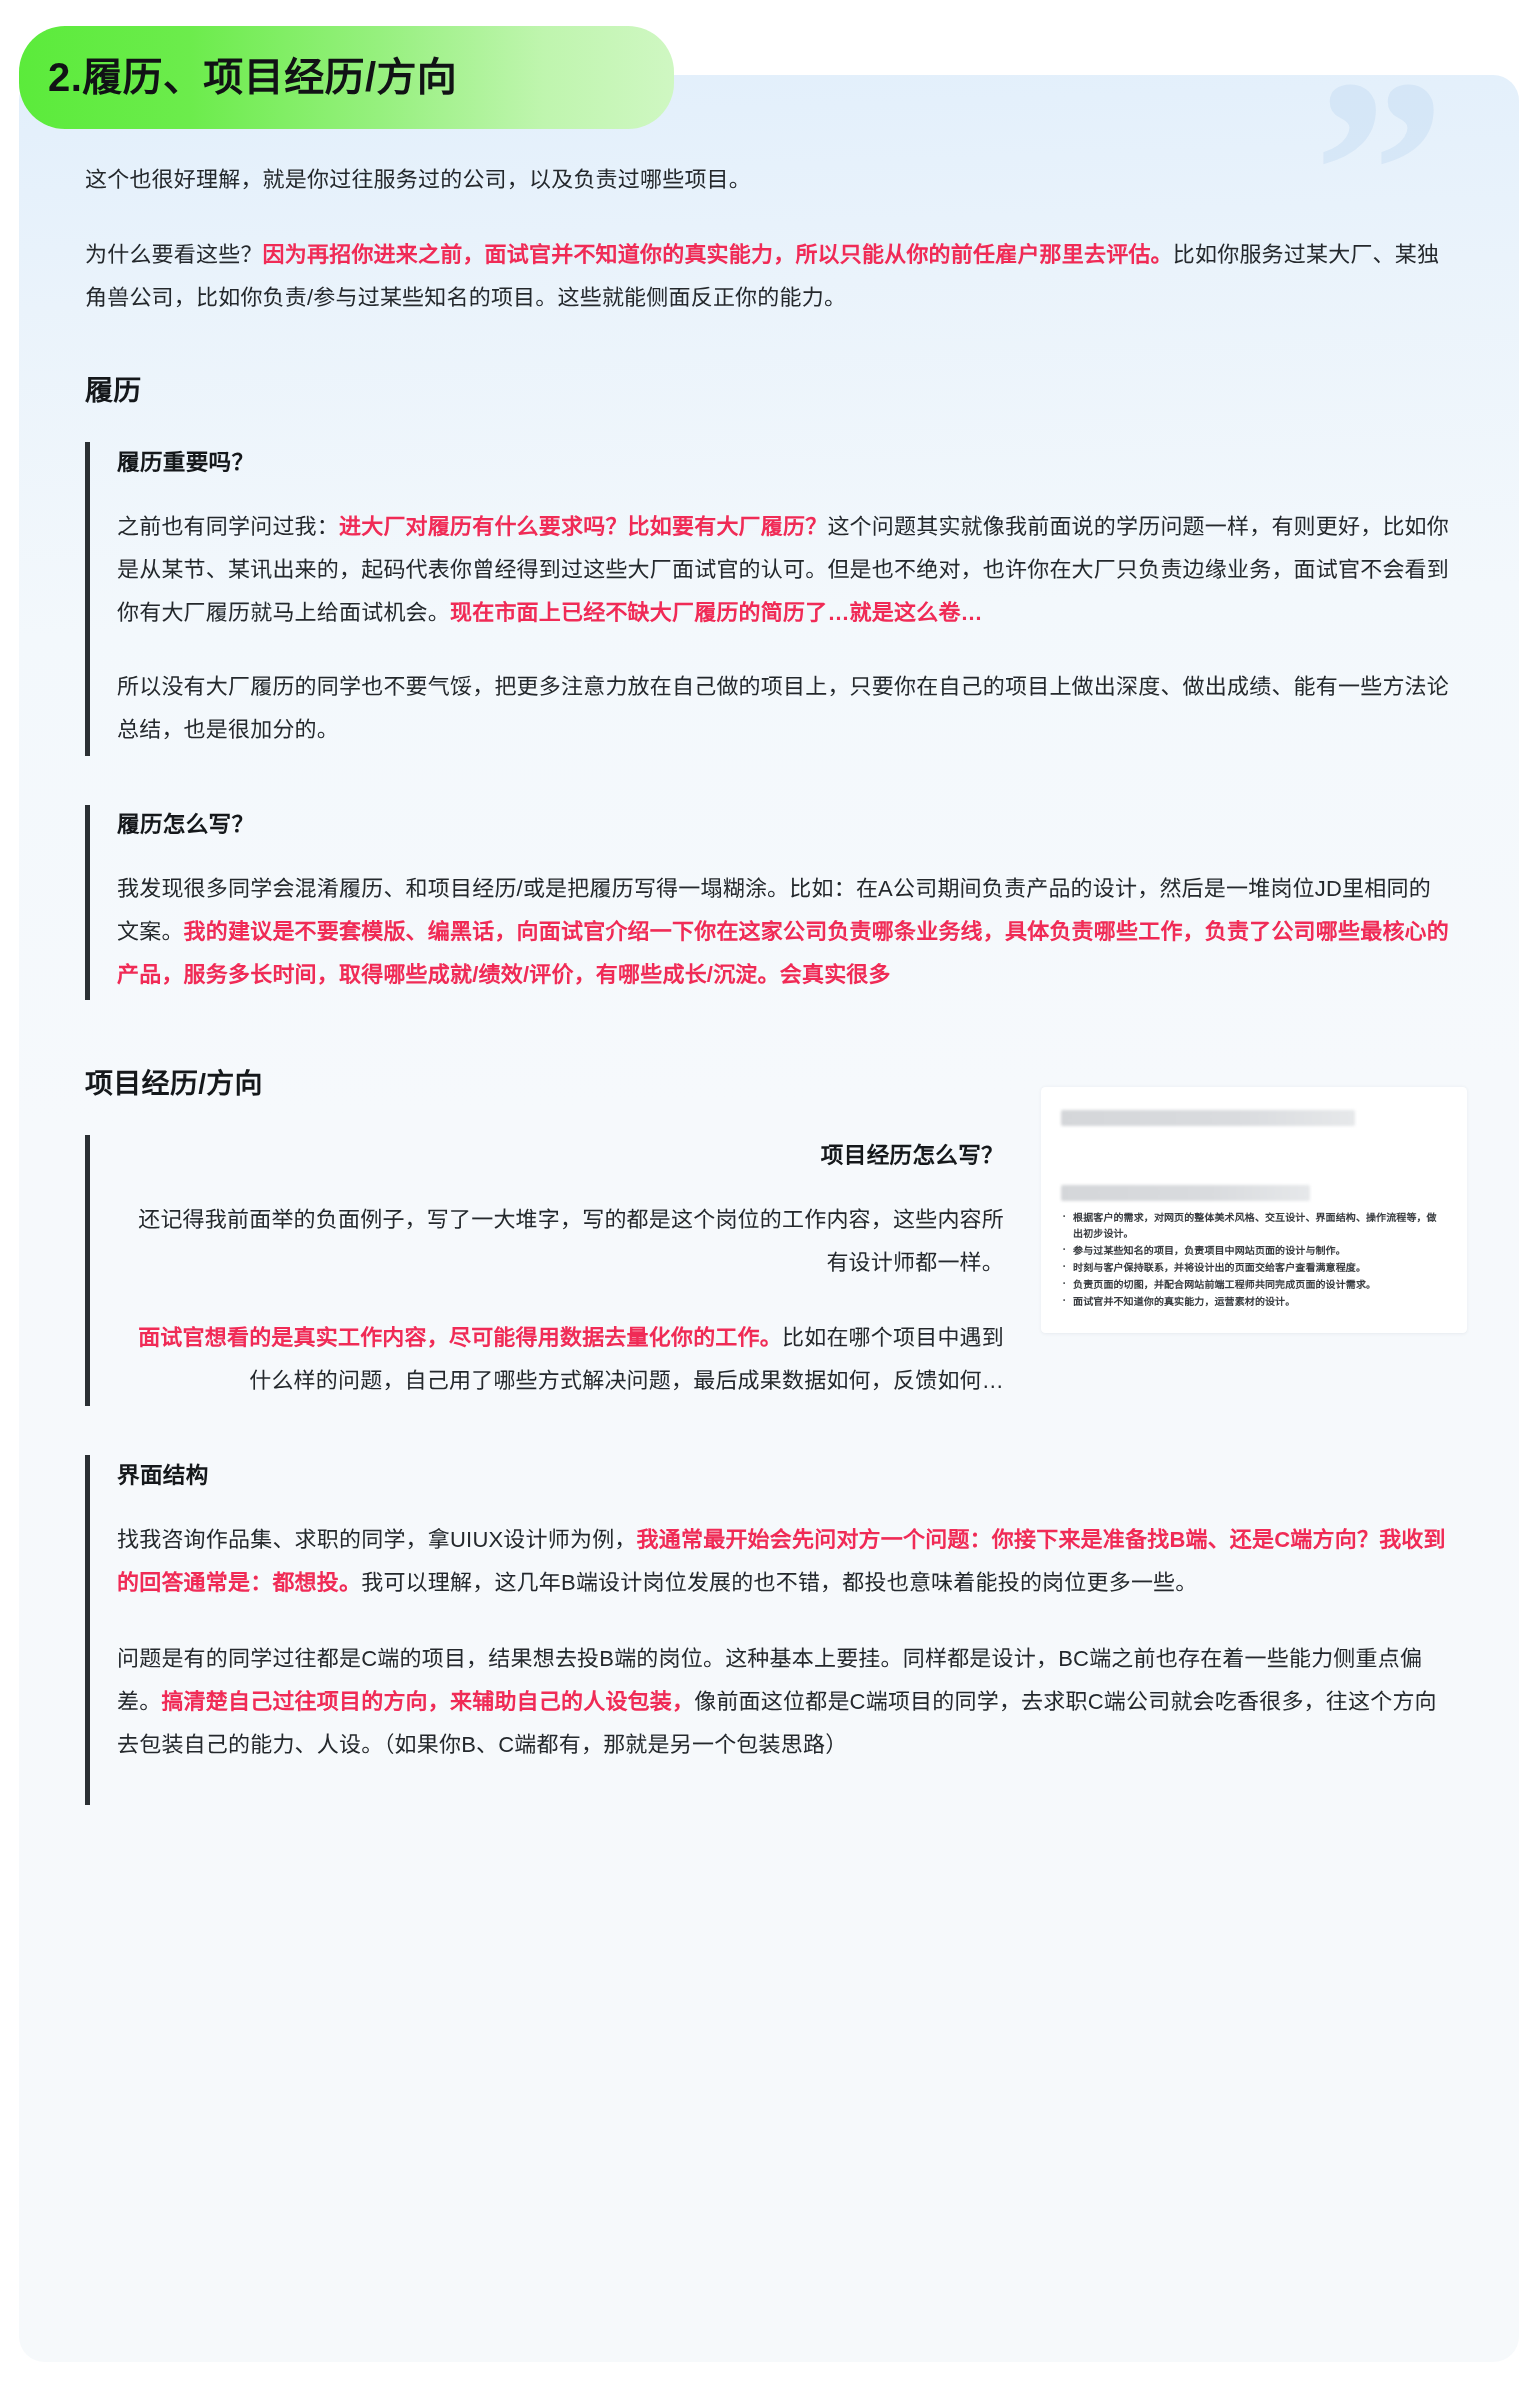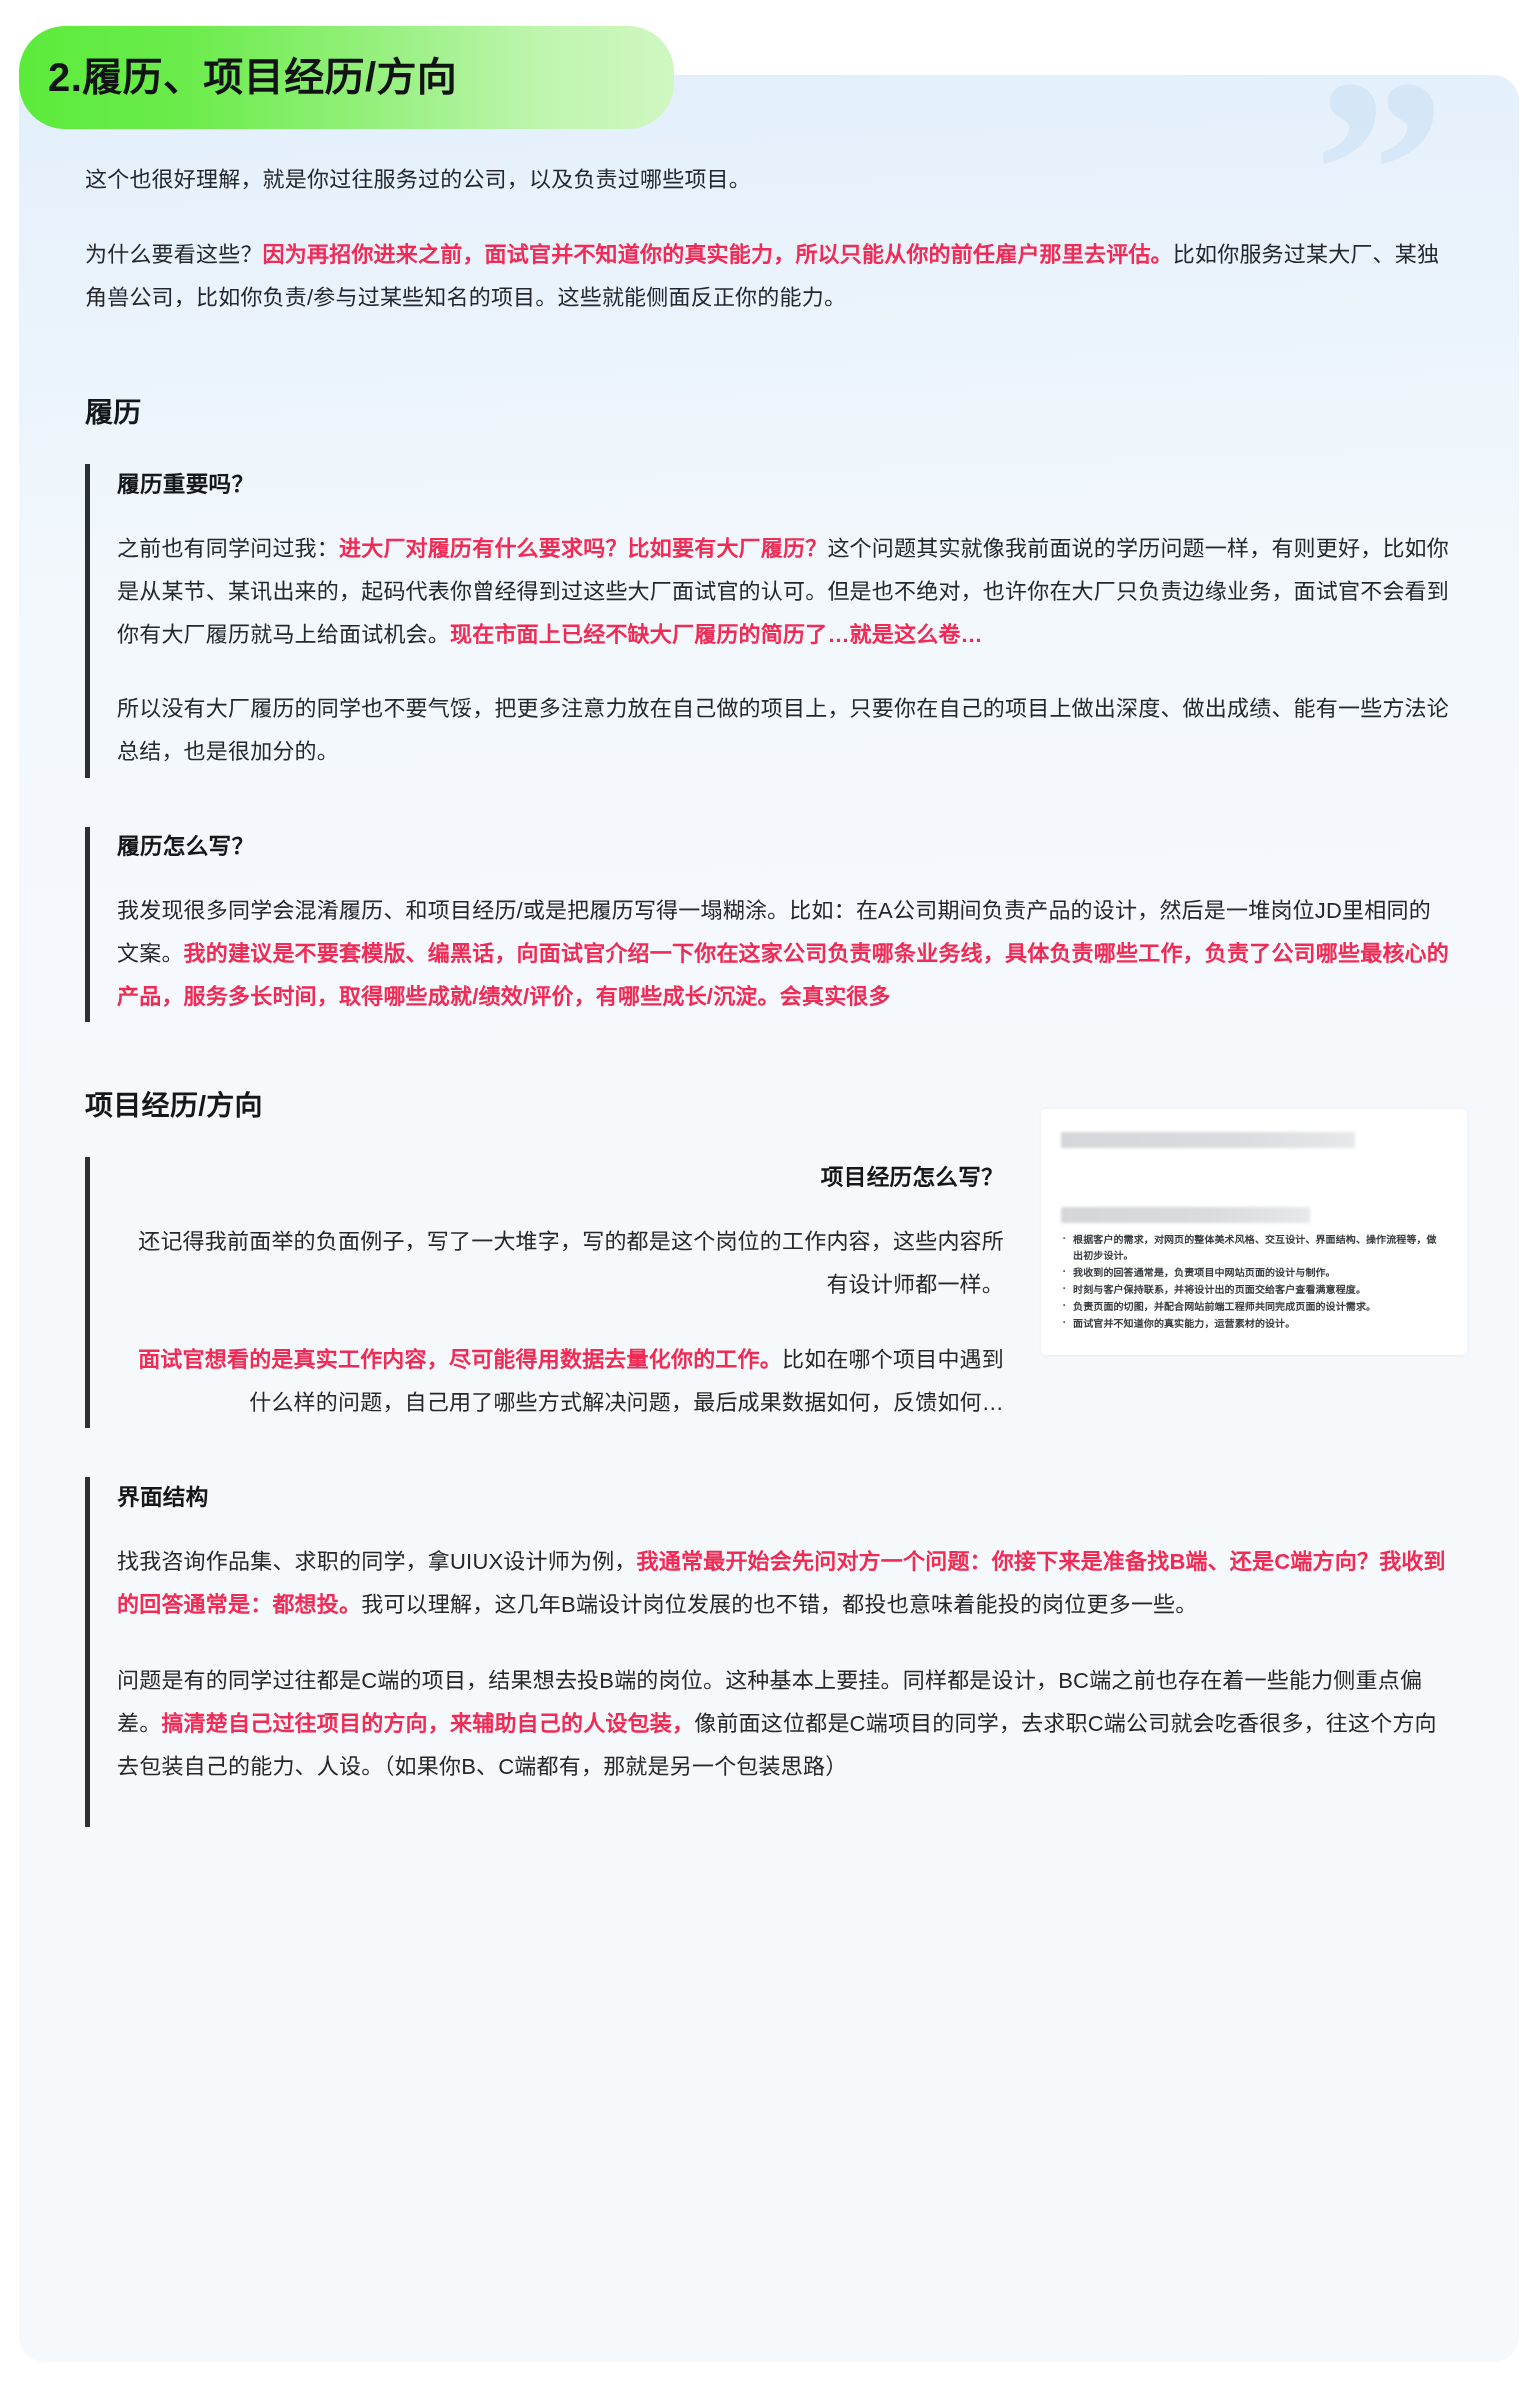--- a/index.html
+++ b/index.html
@@ -94,21 +94,21 @@
   }
 
   
   .section-head {
     font-size: 28px;
     font-weight: 700;
     color: #15181B;
     margin: 61px 0 34px 0;
     letter-spacing: 0.3px;
   }
-  .section-head.first { margin-top: 70px; }
+  .section-head.first { margin-top: 48px; }
 
   
   .block {
     border-left: 5.1px solid #2B3034;
     padding: 0 0 3.4px 27px;
     margin-bottom: 49px;
     position: relative;
   }
   .block:last-child { margin-bottom: 0; }
 
@@ -243,21 +243,21 @@
             <span class="hl">面试官想看的是真实工作内容，尽可能得用数据去量化你的工作。</span><span>比如在哪个项目中遇到什么样的问题，自己用了哪些方式解决问题，最后成果数据如何，反馈如何…</span>
           </p>
         </div>
 
         <div class="figure-card">
           <div class="fig-redact w1"></div>
           <div class="fig-spacer"></div>
           <div class="fig-redact w2"></div>
           <ul class="fig-list">
             <li>根据客户的需求，对网页的整体美术风格、交互设计、界面结构、操作流程等，做出初步设计。</li>
-            <li>我收到的回答通常是，负责项目中网站页面的设计与制作。</li>
+            <li>参与过某些知名的项目，负责项目中网站页面的设计与制作。</li>
             <li>时刻与客户保持联系，并将设计出的页面交给客户查看满意程度。</li>
             <li>负责页面的切图，并配合网站前端工程师共同完成页面的设计需求。</li>
             <li>面试官并不知道你的真实能力，运营素材的设计。</li>
           </ul>
         </div>
       </div>
 
       <div class="block dir">
         <div class="block-title">界面结构</div>
         <p>

